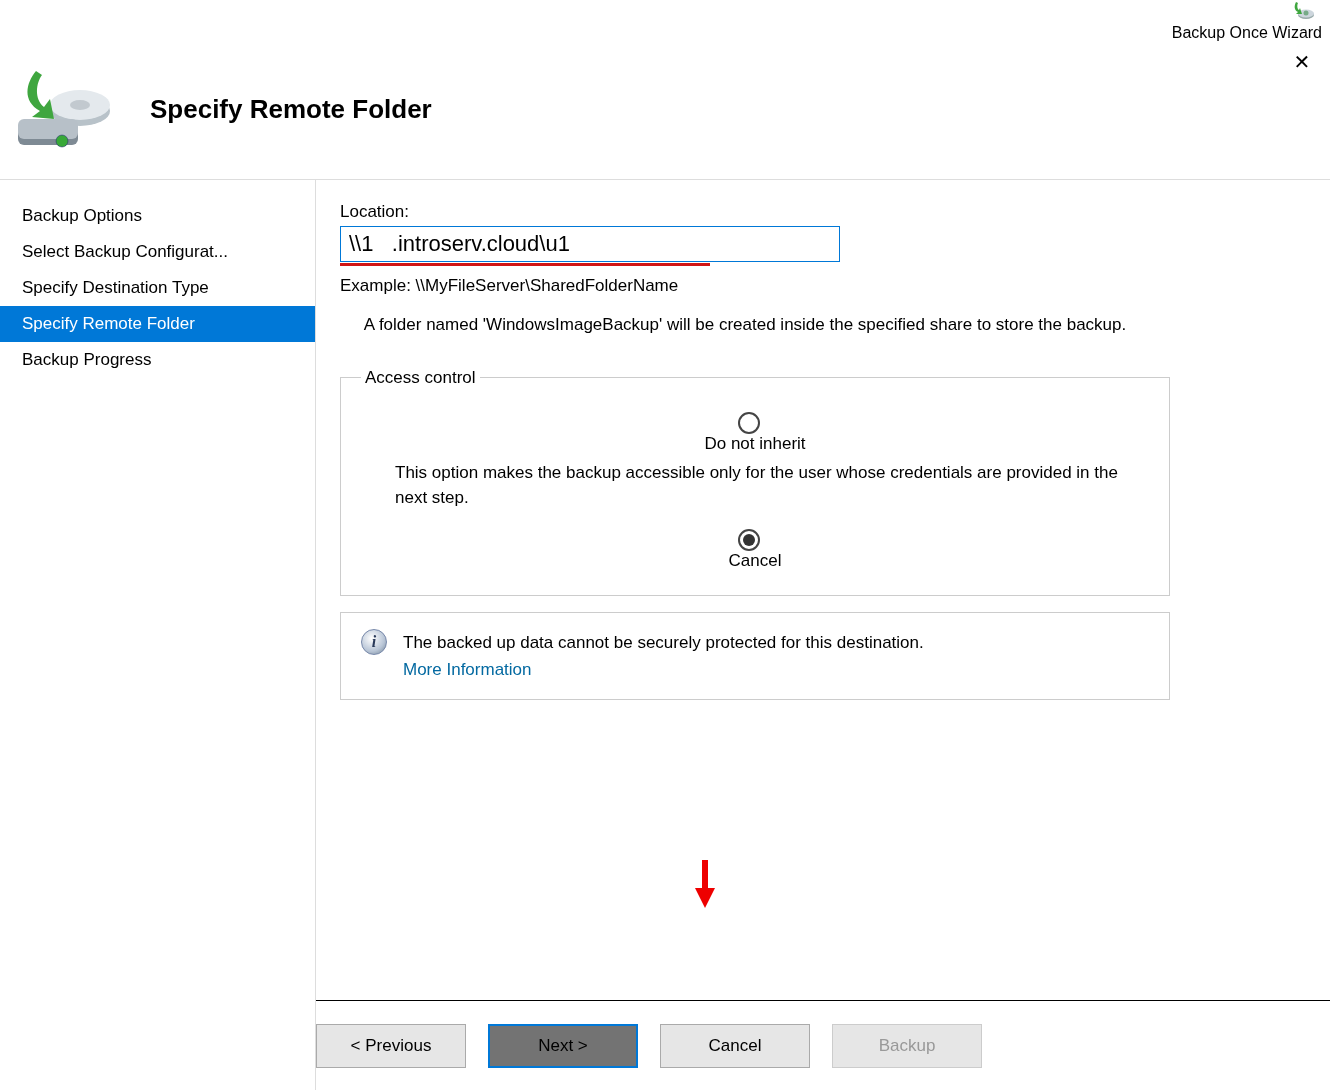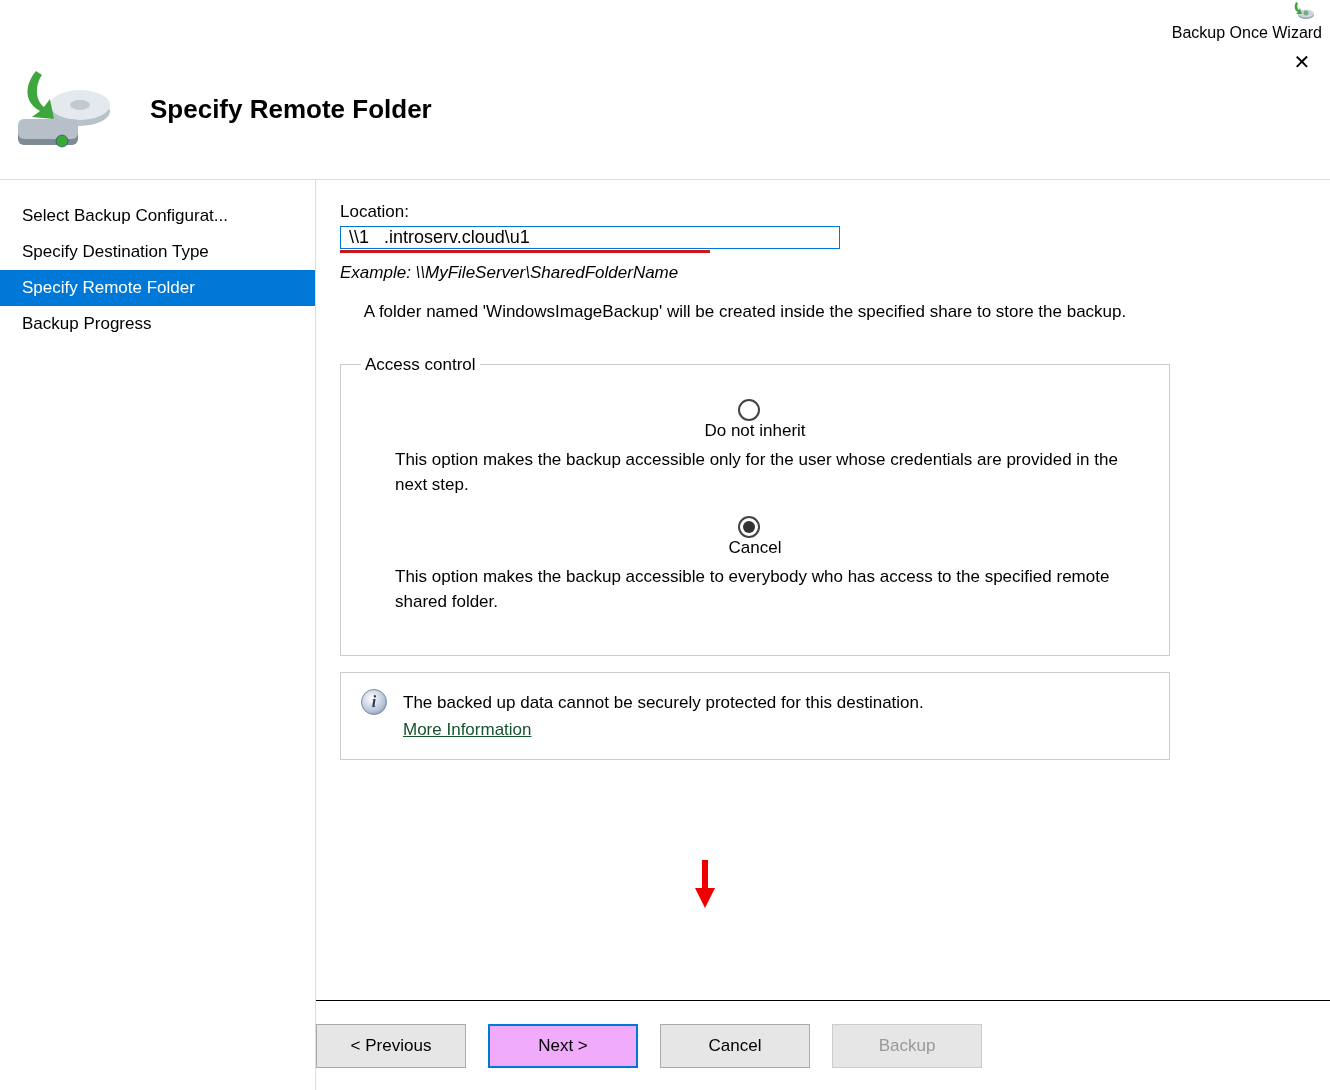--- a/index.html
+++ b/index.html
@@ -12,38 +12,38 @@
 .header { height: 140px; display: flex; align-items: center; padding-left: 10px; border-bottom: 1px solid #ddd; }
 .header .big-icon { width: 110px; height: 110px; display: flex; align-items: center; justify-content: center; }
 .header h1 { font-size: 26px; font-weight: 700; margin-left: 30px; }
 .content { display: flex; height: calc(100% - 180px); }
 .sidebar { width: 316px; border-right: 1px solid #ddd; padding-top: 18px; }
 .sidebar .step { padding: 8px 22px; font-size: 17px; cursor: default; white-space: nowrap; overflow: hidden; text-overflow: ellipsis; }
 .sidebar .step.selected { background: #0078d7; color: #fff; }
 .main { flex: 1; display: flex; flex-direction: column; }
 .main-body { padding: 22px 24px; flex: 1; overflow: auto; font-size: 17px; }
 .field-label { display: block; margin-bottom: 4px; }
-.location-input { width: 500px; height: 23px; padding: 4px 8px; font-size: 18px; font-family: inherit; border: 1px solid #0078d7; outline: none; }
+.location-input { width: 500px; height: 36px; padding: 4px 8px; font-size: 22px; font-family: inherit; border: 1px solid #0078d7; outline: none; }
 .underline-red { width: 370px; height: 3px; background: #d01616; margin-top: 1px; margin-bottom: 10px; }
-.example { margin-bottom: 16px; font-style: italic; }
+.example { margin-bottom: 16px; }
 .desc { margin-bottom: 30px; max-width: 810px; line-height: 1.5; text-align: center; }
 fieldset.group { border: 1px solid #ccc; padding: 16px 20px 24px 20px; margin-bottom: 16px; max-width: 830px; }
 fieldset.group legend { padding: 0 4px; font-size: 17px; }
 .radio-row { display: flex; align-items: center; margin-top: 6px; flex-direction: column; }
 .radio { width: 22px; height: 22px; border: 2px solid #444; border-radius: 50%; margin-right: 12px; margin-top: 2px; display: inline-flex; align-items: center; justify-content: center; flex-shrink: 0; }
 .radio.checked::after { content: ''; width: 12px; height: 12px; border-radius: 50%; background: #333; display: block; }
 .radio-label { font-size: 17px; }
 .radio-desc { margin: 6px 0 16px 34px; max-width: 760px; line-height: 1.5; }
 .info-box { border: 1px solid #ccc; border-top: 1px solid #ccc; padding: 16px 20px; display: flex; align-items: flex-start; max-width: 830px; }
 .info-icon { width: 26px; height: 26px; margin-right: 16px; border-radius: 50%; background: radial-gradient(circle at 40% 35%, #fff, #b8c5d6 60%, #6f8090); display: flex; align-items: center; justify-content: center; font-family: Georgia, serif; font-style: italic; font-weight: bold; color: #2a3a5a; font-size: 16px; flex-shrink: 0; border: 1px solid #7788aa; }
 .info-text { line-height: 1.6; }
-.link { color: #14532d; text-decoration: underline; cursor: default; }
+.link { color: #0369a1; cursor: default; }
 .footer { height: 90px; border-top: 1px solid #000000; display: flex; align-items: center; justify-content: flex-start; padding-right: 40px; gap: 22px; }
 .btn { width: 150px; height: 44px; background: #e6e6e6; border: 1px solid #aaa; font-size: 17px; font-family: inherit; cursor: default; }
-.btn.primary { background: #f0abfc; border: 2px solid #0078d7; }
+.btn.primary { background: #737373; border: 2px solid #0078d7; }
 .btn.disabled { color: #999; border: 1px solid #ccc; }
 .arrow-down { width: 0; height: 0; border-left: 10px solid transparent; border-right: 10px solid transparent; border-top: 20px solid #e00; position: relative; }
 .arrow-stem { width: 6px; height: 32px; background: #e00; margin: 0 auto; }
 .arrow-wrap { position: absolute; left: 702px; top: 860px; }
 .arrow-head { position: absolute; top: 28px; left: -7px; }
 
 svg { display: block; }
 </style>
 </head>
 <body>
@@ -72,20 +72,21 @@
       <rect x="8" y="54" width="60" height="20" rx="6" fill="#b7c0c8"></rect>
       <circle cx="52" cy="76" r="6" fill="#38a838" stroke="#227" stroke-width="0.5"></circle>
       <path d="M26 6 C 16 18, 12 36, 30 46 L 22 52 L 44 54 L 40 34 L 34 42 C 24 34, 26 18, 32 10 Z" fill="#3fa63f"></path>
     </svg>
   </span>
   <h1>Specify Remote Folder</h1>
 </div>
 
 <div class="content">
   <div class="sidebar">
+    <div class="step">Backup Options</div>
     <div class="step">Select Backup Configurat...</div>
     <div class="step">Specify Destination Type</div>
     <div class="step selected">Specify Remote Folder</div>
     <div class="step">Backup Progress</div>
   </div>
 
   <div class="main">
     <div class="main-body">
       <label class="field-label">Location:</label>
       <input class="location-input" type="text" value="\\1   .introserv.cloud\u1   " style="">
@@ -99,21 +100,20 @@
         <div class="radio-row">
           <span class="radio"></span>
           <span class="radio-label">Do not inherit</span>
         </div>
         <div class="radio-desc">This option makes the backup accessible only for the user whose credentials are provided in the next step.</div>
 
         <div class="radio-row">
           <span class="radio checked"></span>
           <span class="radio-label">Cancel</span>
         </div>
-        <div class="radio-desc">This option makes the backup accessible to everybody who has access to the specified remote shared folder.</div>
       </fieldset>
 
       <div class="info-box">
         <span class="info-icon">i</span>
         <div class="info-text">
           <div>The backed up data cannot be securely protected for this destination.</div>
           <span class="link">More Information</span>
         </div>
       </div>
     </div>

